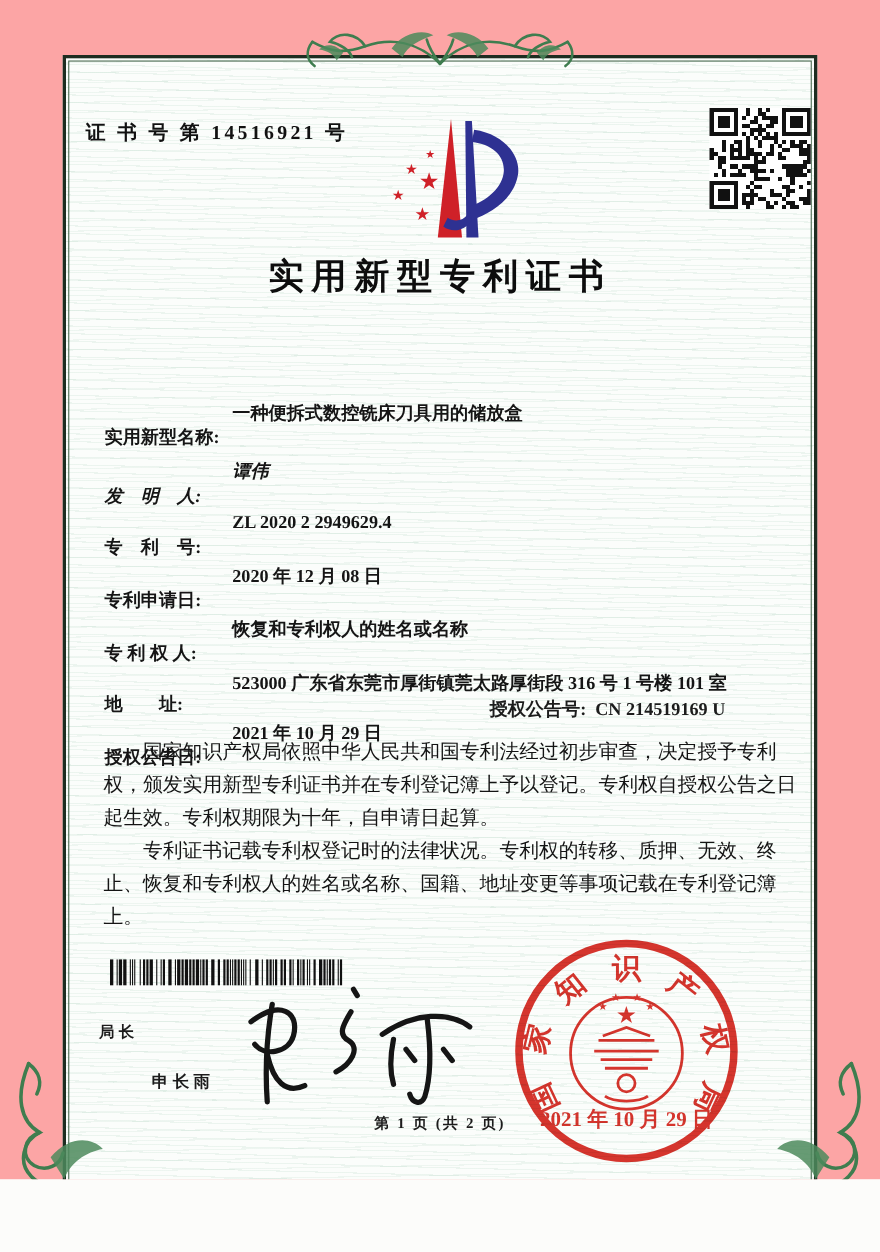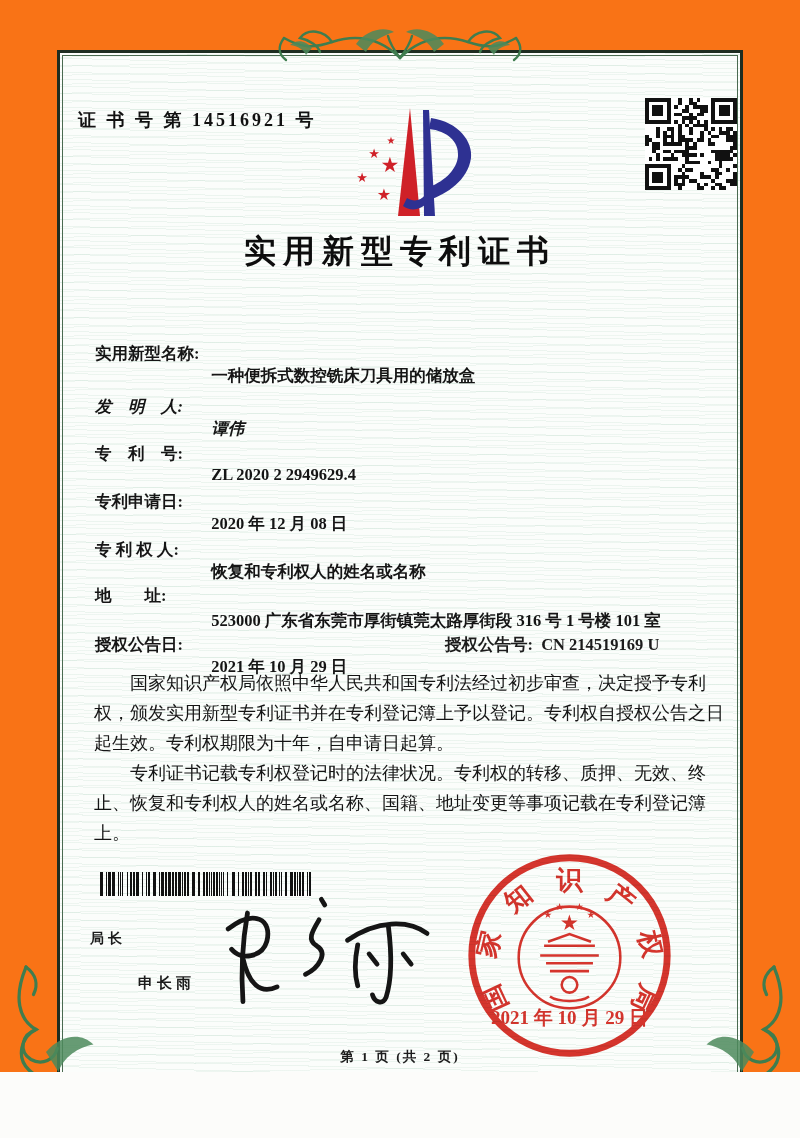--- a/index.html
+++ b/index.html
@@ -3,21 +3,21 @@
 <meta charset="utf-8">
 <style>
   html,body{margin:0;padding:0;}
   body{
     width:800px;height:1138px;
     background:#fcfcfa;
     font-family:"Liberation Serif","DejaVu Serif",serif;
     color:#1c1c1c;
     overflow:hidden;
   }
-  .page{position:relative;width:800px;height:1072px;background:#f97316;overflow:hidden;}
+  .page{position:relative;width:800px;height:1072px;background:#fca5a5;overflow:hidden;}
 
   
   .frame{
     position:absolute;left:57px;top:50px;width:686px;height:1034px;
     border:3px solid #1e2d21;
     box-sizing:border-box;
     background:
       repeating-linear-gradient(1.5deg, rgba(130,185,155,.13) 0 1px, rgba(0,0,0,0) 1px 7px),
       repeating-linear-gradient(-1deg, rgba(130,185,155,.11) 0 1px, rgba(0,0,0,0) 1px 9px),
       #fbfdfb;
@@ -39,21 +39,21 @@
   .logo{position:absolute;left:338px;top:98px;width:135px;height:126px;}
   .qr{position:absolute;left:645px;top:98px;width:92px;height:92px;}
 
   .title{
     position:absolute;left:0;top:230px;width:800px;
     text-align:center;font-size:32px;font-weight:700;
     letter-spacing:7px;color:#0d0d0d;
   }
 
   .row{position:absolute;left:95px;font-size:16.5px;font-weight:600;color:#151515;}
-  .row .lbl{display:inline-block;min-width:112px;vertical-align:top;}
+  .row .lbl{display:inline-block;min-width:112px;vertical-align:top;margin-top:44px;}
   .row .val{display:inline-block;vertical-align:top;margin-top:22px;}
   .row-name   {top:343px;}
   .row-inv    {top:396px;font-style:italic;}
   .row-patno  {top:443px;}
   .row-appdate{top:491px;}
   .row-owner  {top:539px;}
   .row-addr   {top:585px;}
   .row-addr .val{width:450px;line-height:1.65;}
   .row-grant-date{top:634px;}
   .row-grant-no{position:absolute;left:445px;top:634px;font-size:16.5px;font-weight:600;}
@@ -68,21 +68,21 @@
   .barcode{position:absolute;left:100px;top:872px;width:212px;height:24px;}
 
   .signer-title{position:absolute;left:90px;top:930px;font-size:14px;font-weight:700;letter-spacing:4px;}
   .signer-name {position:absolute;left:90px;top:974px;font-size:15px;font-weight:700;letter-spacing:4px;margin-left:48px;}
   .signature{position:absolute;left:205px;top:888px;width:235px;height:125px;}
 
   .seal{position:absolute;left:462px;top:848px;width:215px;height:215px;opacity:.93;mix-blend-mode:multiply;}
   .seal text{font-family:"Liberation Serif","DejaVu Serif",serif;}
 
   .page-no{
-    position:absolute;left:57px;top:1048px;width:686px;text-align:center;
+    position:absolute;left:57px;top:1012px;width:686px;text-align:center;
     font-size:13.5px;font-weight:600;letter-spacing:2px;
   }
   .back-note{
     position:absolute;left:0;top:1100px;width:740px;text-align:center;
     font-size:15px;font-weight:600;letter-spacing:3px;color:#222;
   }
 </style>
 </head>
 <body>
 

